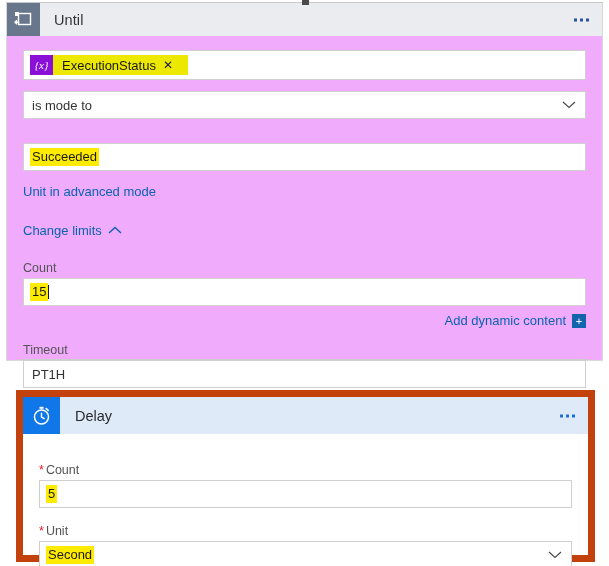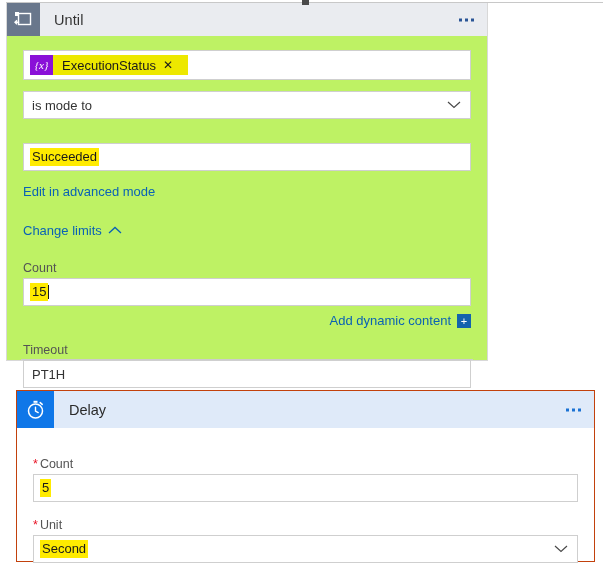--- a/index.html
+++ b/index.html
@@ -22,23 +22,23 @@
     position: absolute;
     box-sizing: border-box;
     background: #ffffff;
     border: 1px solid #d2d2d2;
   }
 
   
   #until-card {
     left: 6px;
     top: 3px;
-    width: 482px;
+    width: 597px;
     height: 358px;
-    background: #bef264;
+    background: #f0abfc;
     border: 1px solid #d8d8d8;
     border-top: none;
   }
   .connector-nub {
     position: absolute;
     left: 302px;
     top: 0px;
     width: 7px;
     height: 5px;
     background: #4a4a4a;
@@ -230,21 +230,21 @@
     height: 1px;
     background: #cccccc;
   }
 
   
   #delay-card {
     left: 16px;
     top: 390px;
     width: 579px;
     height: 172px;
-    border: 1px solid #c2410c;
+    border: 7px solid #c2410c;
   }
   .delay-header {
     height: 37px;
     background: #dfeaf9;
     display: flex;
     align-items: center;
     position: relative;
   }
   .delay-header-icon {
     width: 37px;
@@ -308,21 +308,21 @@
           <path d="M1 1.5 L7 7 L13 1.5" fill="none" stroke="#4a4a4a" stroke-width="1.2"></path>
         </svg>
       </span>
     </div>
 
     <div class="field" style="padding:0 6px;margin-top:24px;">
       <span class="hl">Succeeded</span>
     </div>
 
     <div style="margin-top:13px;">
-      <span class="link">Edit in advanced mode</span>
+      <span class="link">Unit in advanced mode</span>
     </div>
 
     <div style="margin-top:24px;">
       <span class="link">
         <span>Change limits</span>
         <span>
           <svg width="14" height="9" viewBox="0 0 14 9" aria-hidden="true">
             <path d="M1 7 L7 1.5 L13 7" fill="none" stroke="#0a62b5" stroke-width="1.3"></path>
           </svg>
         </span>

